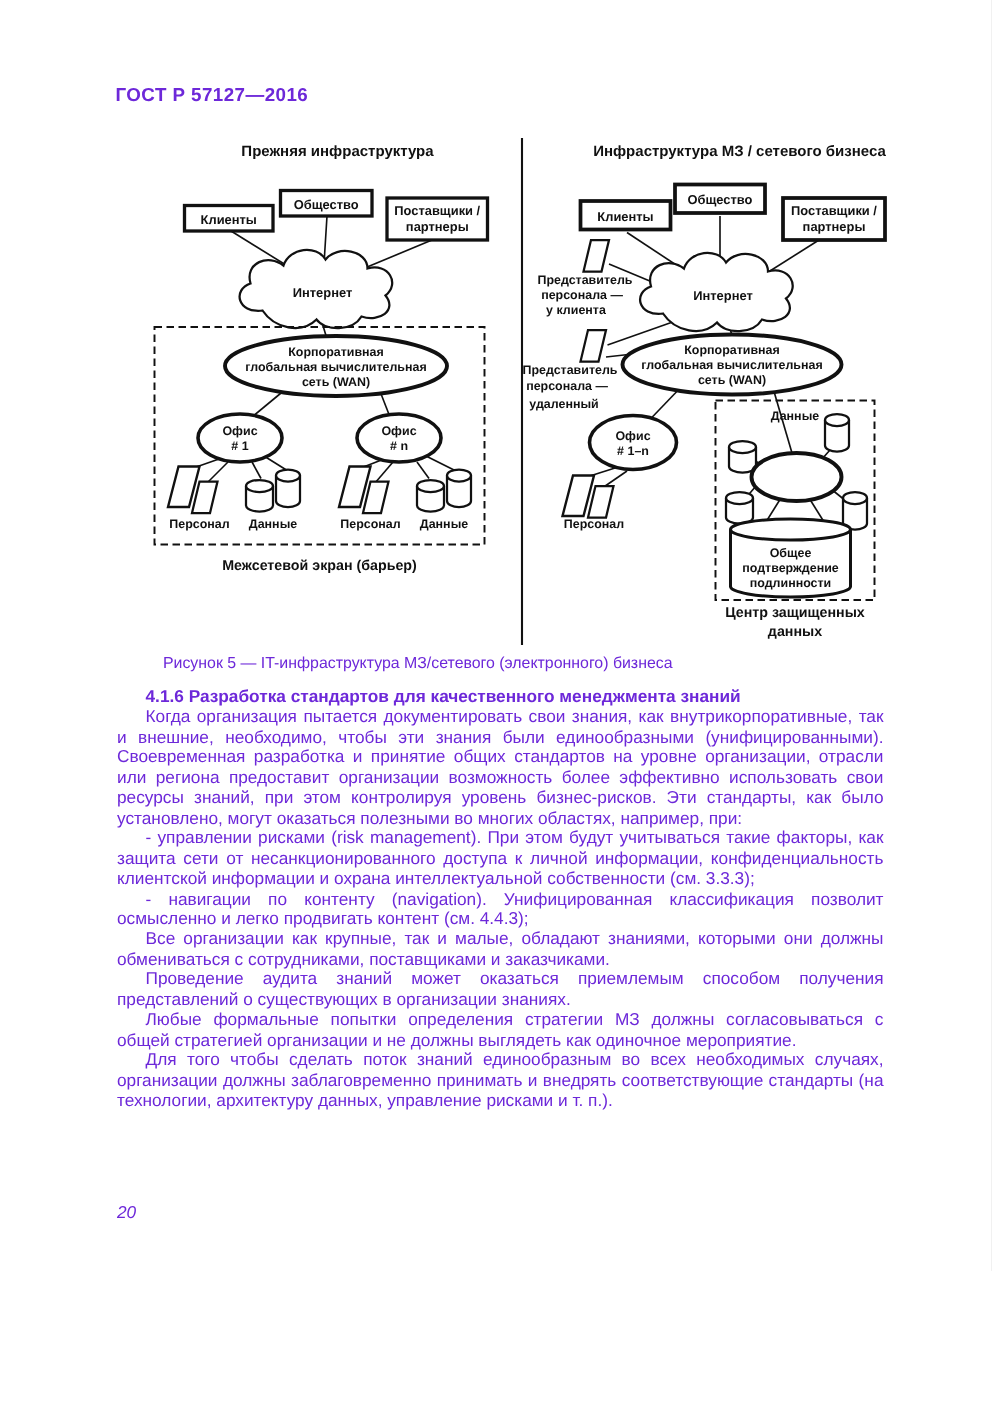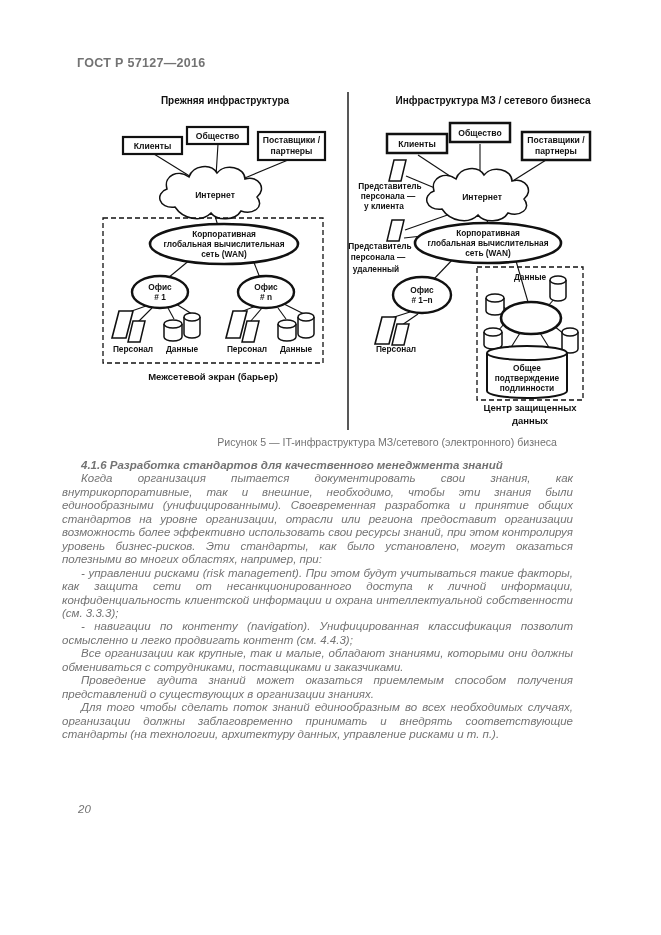--- a/index.html
+++ b/index.html
@@ -1,28 +1,28 @@
 <!DOCTYPE html>
 <html><head>
 <meta charset="utf-8">
 <style>
   html,body{margin:0;padding:0;background:#e8e8e8;}
   .page{position:relative;width:661px;height:935px;background:#ffffff;margin:0 auto;
-        font-family:"Liberation Sans",sans-serif;color:#737373;overflow:hidden;}
+        font-family:"Liberation Sans",sans-serif;color:#6d28d9;overflow:hidden;}
   .hdr{position:absolute;left:77px;top:56px;font-size:12.5px;font-weight:bold;letter-spacing:.3px;}
   .figwrap{position:absolute;left:88px;top:88px;text-align:right;}
   svg text{font-family:"Liberation Sans",sans-serif;fill:#111;}
   .tt{font-size:10px;font-weight:bold;text-anchor:middle;}
   .bx{font-size:8.6px;font-weight:bold;text-anchor:middle;}
   .sm{font-size:8.3px;font-weight:bold;text-anchor:middle;}
   .shape{fill:#ffffff;stroke:#111;}
   .ln{stroke:#111;stroke-width:1.1;fill:none;}
-  .caption{position:absolute;left:0;top:436px;width:557px;text-align:right;font-size:10.6px;}
-  .doc{position:absolute;left:62px;top:459px;width:511px;font-size:11.5px;line-height:13.45px;
-       text-align:justify;font-style:italic;}
+  .caption{position:absolute;left:0;top:436px;width:557px;text-align:center;font-size:10.6px;}
+  .doc{position:absolute;left:78px;top:459px;width:511px;font-size:11.5px;line-height:13.45px;
+       text-align:justify;}
   .doc p{margin:0;text-indent:19px;}
   .doc p.h{font-weight:bold;}
   .pgnum{position:absolute;left:78px;top:803px;font-size:11.5px;font-style:italic;}
 </style>
 </head>
 <body>
 
 <div class="page">
 
   <div class="hdr">ГОСТ Р 57127—2016</div>
@@ -216,17 +216,18 @@
 
   <div class="caption">Рисунок 5 — IT-инфраструктура МЗ/сетевого (электронного) бизнеса</div>
 
   <div class="doc">
     <p class="h">4.1.6 Разработка стандартов для качественного менеджмента знаний</p>
     <p>Когда организация пытается документировать свои знания, как внутрикорпоративные, так и внешние, необходимо, чтобы эти знания были единообразными (унифицированными). Своевременная разработка и принятие общих стандартов на уровне организации, отрасли или региона предоставит организации возможность более эффективно использовать свои ресурсы знаний, при этом контролируя уровень бизнес-рисков. Эти стандарты, как было установлено, могут оказаться полезными во многих областях, например, при:</p>
     <p>- управлении рисками (risk management). При этом будут учитываться такие факторы, как защита сети от несанкционированного доступа к личной информации, конфиденциальность клиентской информации и охрана интеллектуальной собственности (см. 3.3.3);</p>
     <p>- навигации по контенту (navigation). Унифицированная классификация позволит осмысленно и легко продвигать контент (см. 4.4.3);</p>
     <p>Все организации как крупные, так и малые, обладают знаниями, которыми они должны обмениваться с сотрудниками, поставщиками и заказчиками.</p>
     <p>Проведение аудита знаний может оказаться приемлемым способом получения представлений о существующих в организации знаниях.</p>
+    <p>Любые формальные попытки определения стратегии МЗ должны согласовываться с общей стратегией организации и не должны выглядеть как одиночное мероприятие.</p>
     <p>Для того чтобы сделать поток знаний единообразным во всех необходимых случаях, организации должны заблаговременно принимать и внедрять соответствующие стандарты (на технологии, архитектуру данных, управление рисками и т. п.).</p>
   </div>
 
   <div class="pgnum">20</div>
 </div>
 
 </body></html>

